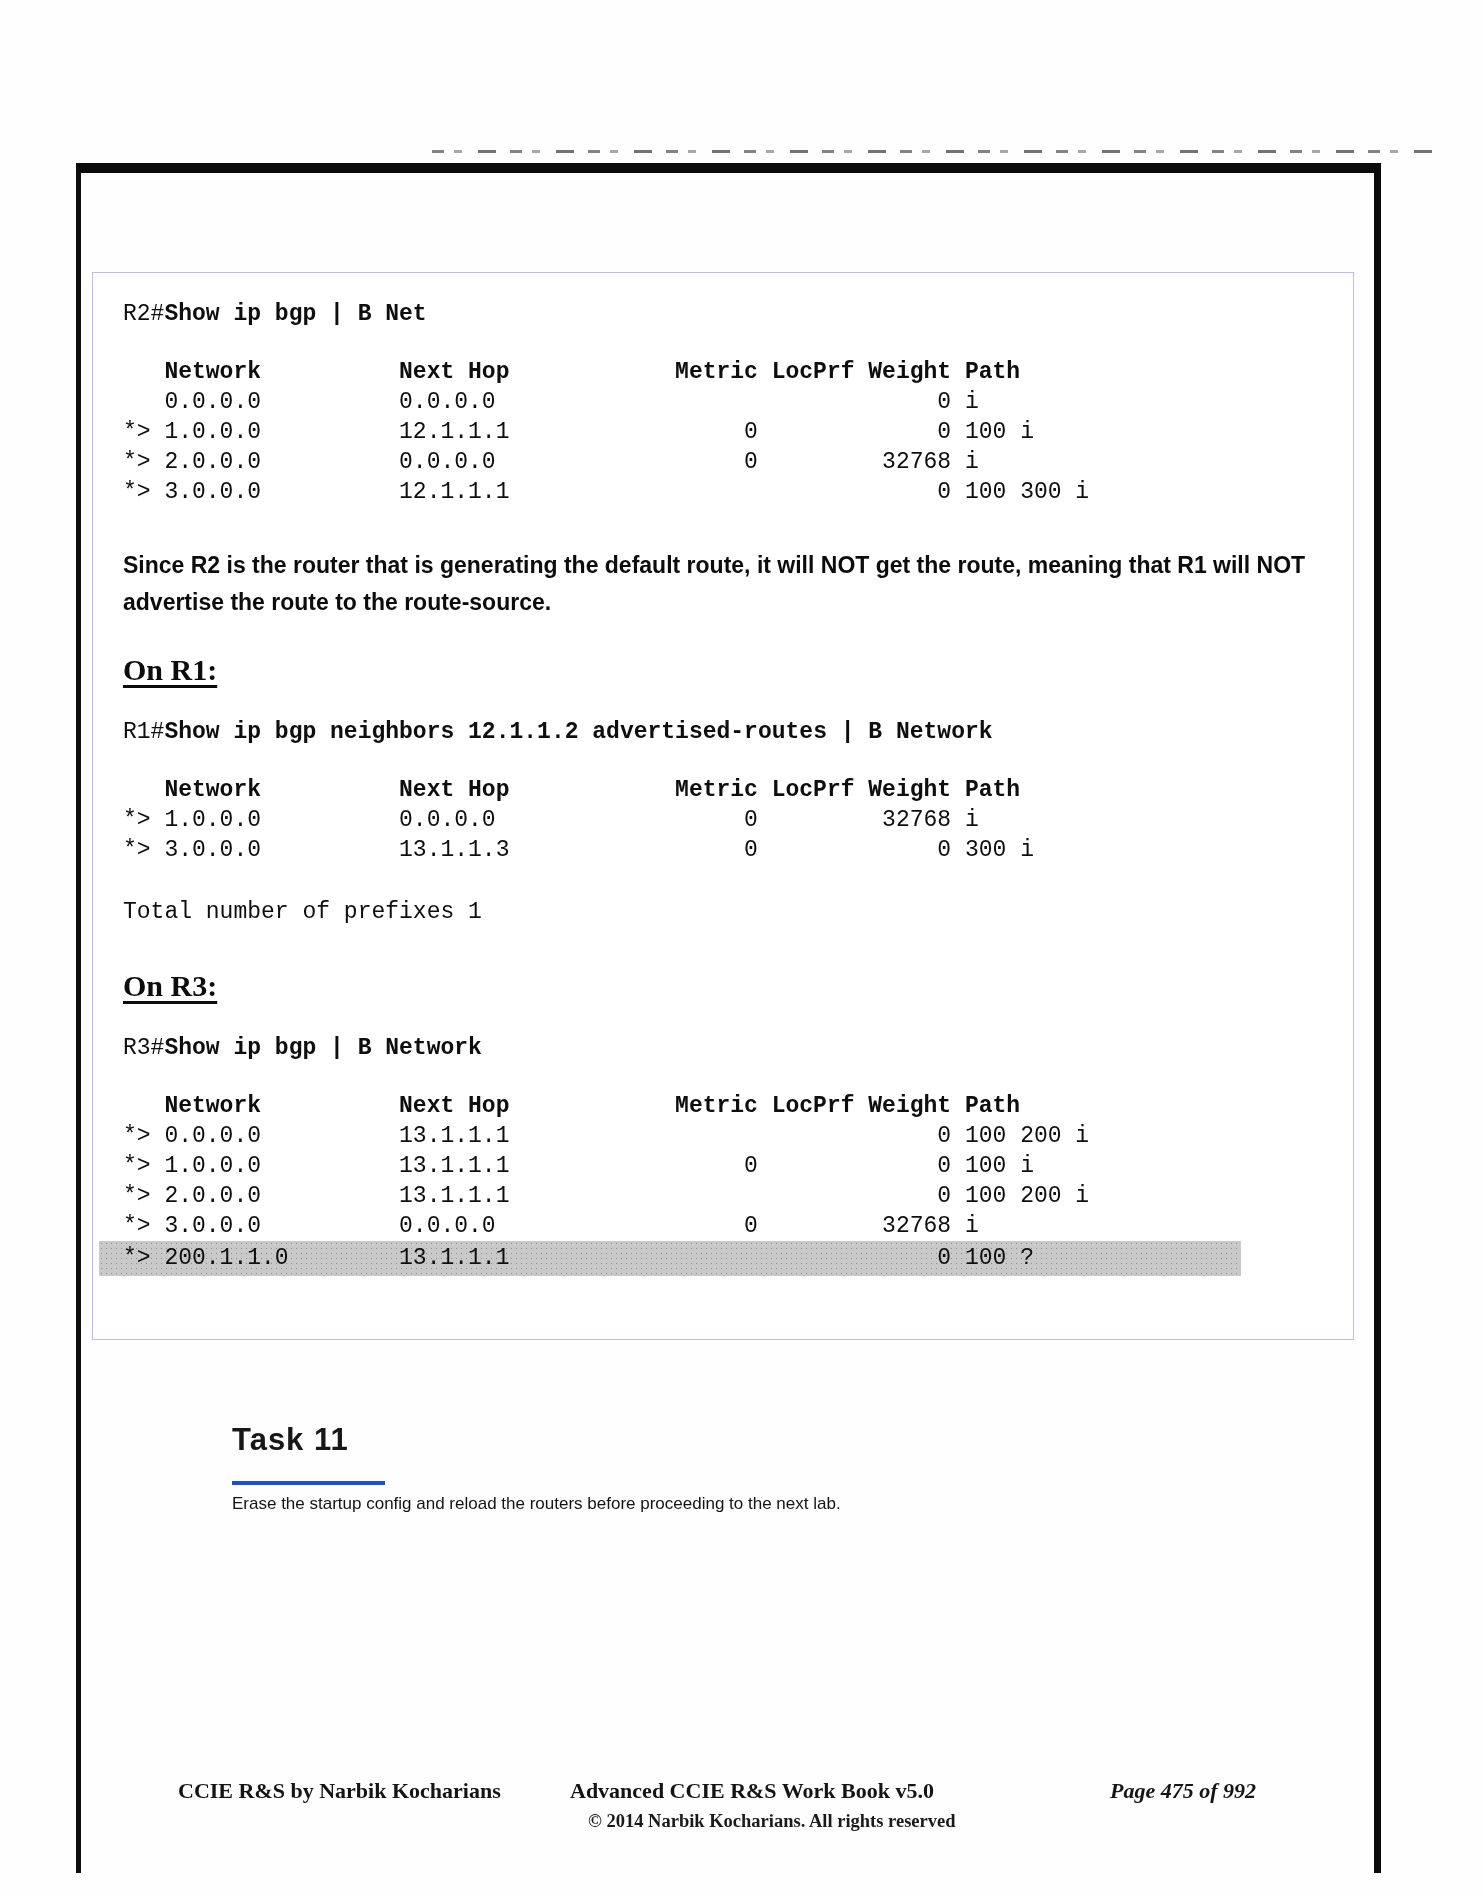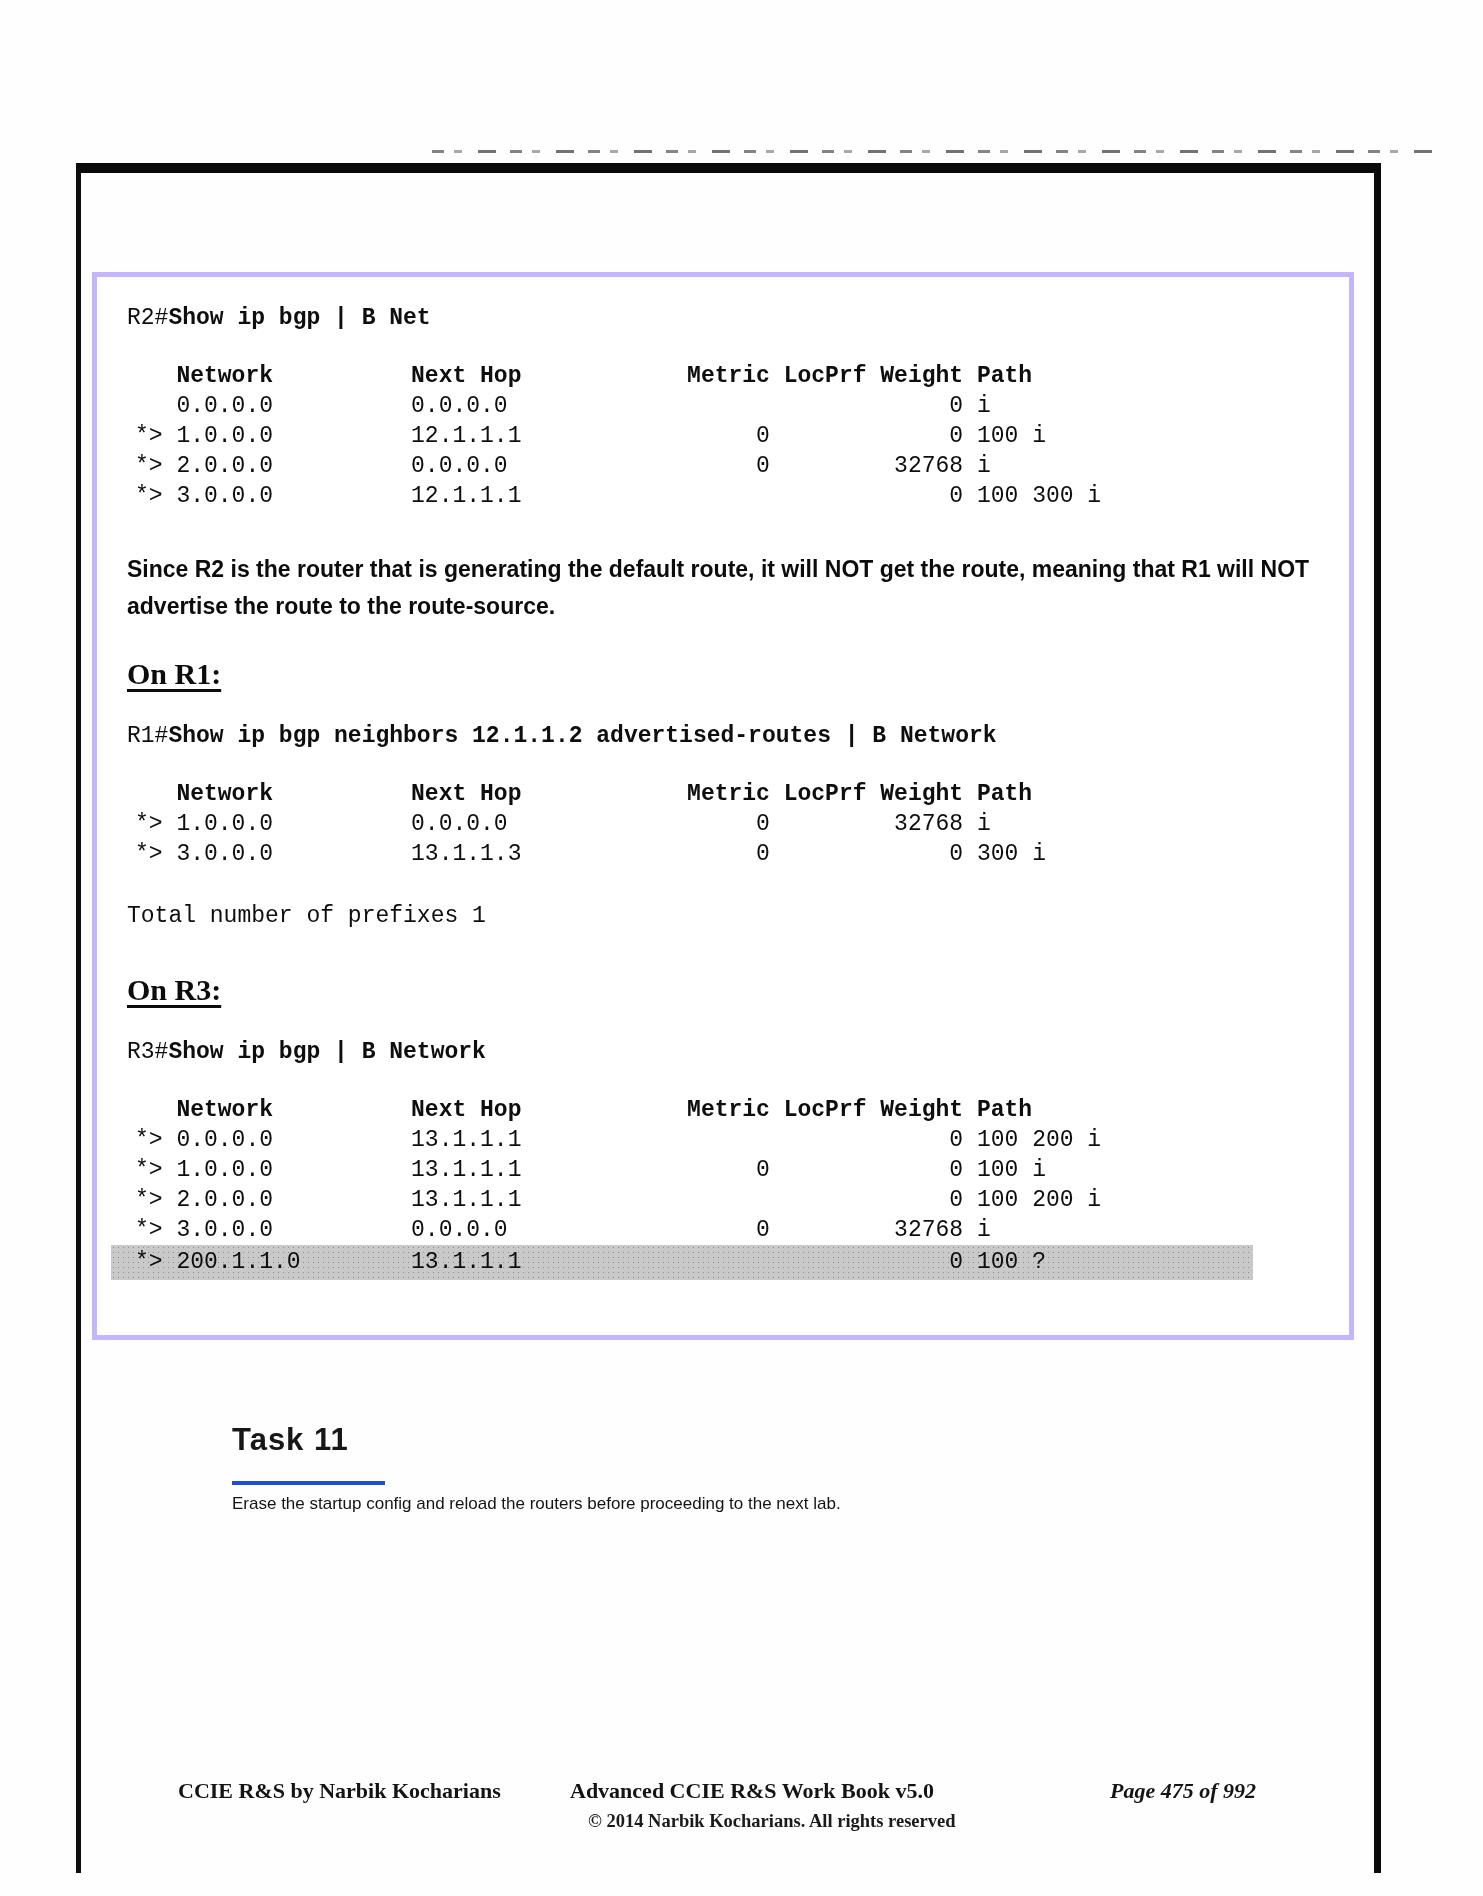--- a/index.html
+++ b/index.html
@@ -24,33 +24,33 @@
   
   .outer-frame {
     position:absolute; left:76px; top:163px; width:1293px; height:1700px;
     border-top:10px solid #0a0a0a;
     border-left:5px solid #0e0e0e;
     border-right:7px solid #0a0a0a;
   }
   
   .console-box {
     position:absolute; left:92px; top:272px; width:1262px; height:1068px;
-    border:5px solid #c4b5fd;
+    border:1px solid #c4b5fd;
     box-sizing:border-box;
     padding:26px 0 0 30px;
     background:#fff;
   }
   .mono, .cmd {
     font-family:"Liberation Mono","DejaVu Sans Mono",monospace;
     font-size:23px; line-height:30px; color:#0e0e0e;
     white-space:pre; margin:0;
   }
   .cmd { margin:0 0 28px 0; }
   .cmd .b { font-weight:bold; }
-  .bgp-table { margin:8px; }
+  .bgp-table { margin:0; }
   .bgp-table div:first-child { font-weight:bold; }
   .hl {
     background-color:#c9c9c9;
     background-image:radial-gradient(#8d8d8d 0.9px, transparent 1px);
     background-size:5px 5px;
     margin-left:-24px; padding:2px 0 3px 24px;
     width:1118px;
   }
   .note {
     font-family:"Liberation Sans",sans-serif;

